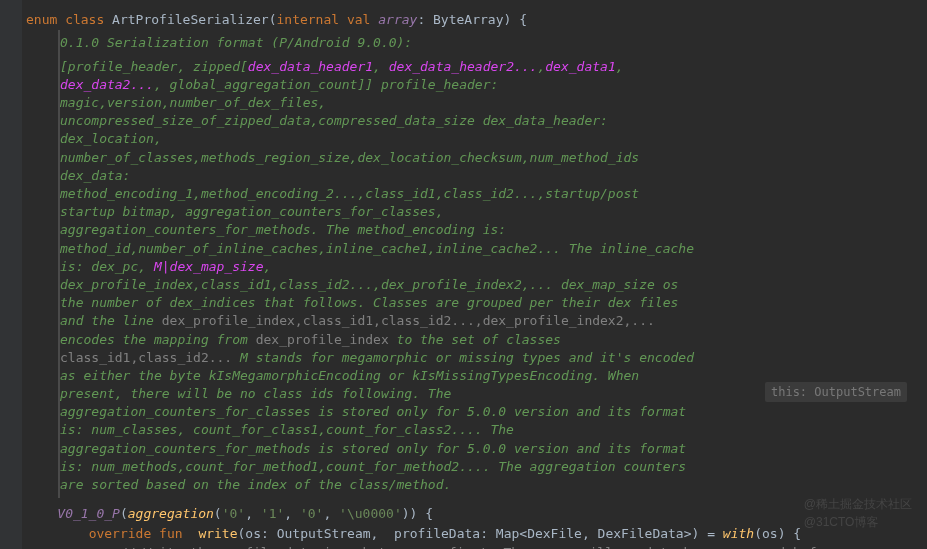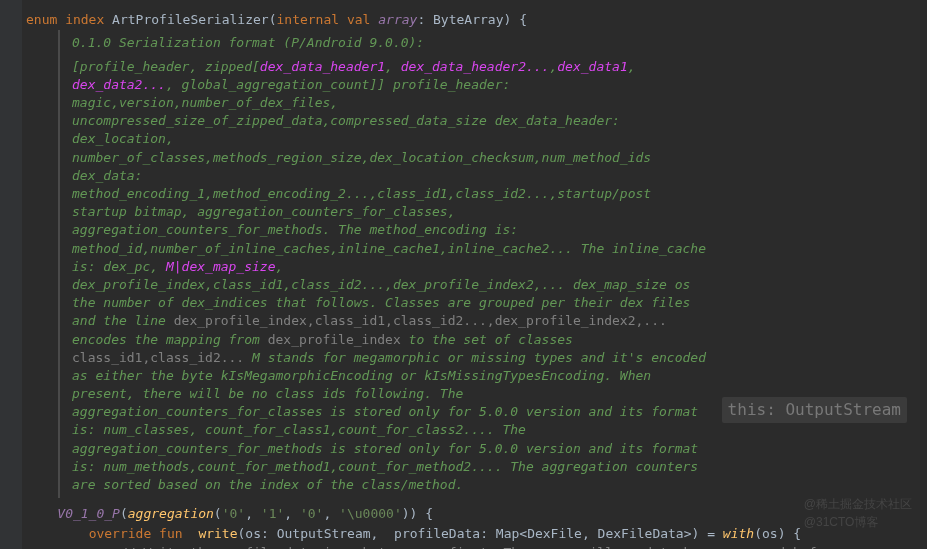--- a/index.html
+++ b/index.html
@@ -37,31 +37,30 @@
     .class-name { color: #a9b7c6; }
     .func-name { color: #ffc66d; margin-left: 8px; }
     .str { color: #6a8759; }
     .comment { color: #808080; }
     .link { color: #d946ef; }
     .prop { color: #9876aa; font-style: italic; }
     .italic-call { color: #ffc66d; font-style: italic; }
     .hint {
       position: absolute;
       right: 20px;
-      top: 397px;
+      top: 382px;
       background: #3b3b3b;
       color: #787878;
       padding: 1px 6px;
-      font-size: 16px;
+      font-size: 12px;
       border-radius: 2px;
     }
     .doc-block {
       border-left: 2px solid #4a4a4a;
       margin-left: 32px;
-      padding-left: 12px;
       padding-top: 4px;
       padding-bottom: 4px;
     }
     .doc-text {
       color: #629755;
       font-style: italic;
       max-width: 640px;
       line-height: 1.4;
     }
     .doc-text .link { font-style: italic; }
@@ -77,21 +76,21 @@
       text-align: left;
     }
   </style>
 </head>
 <body>
 
 <div class="gutter"></div>
 
 <div class="code-area">
 
-  <div class="line"><span class="kw">enum</span> <span class="kw">index</span> <span class="class-name">ArtProfileSerializer</span>(<span class="kw">internal</span> <span class="kw">val</span> <span class="prop">array</span>: <span class="type">ByteArray</span>) <span>{</span></div>
+  <div class="line"><span class="kw">enum</span> <span class="kw">class</span> <span class="class-name">ArtProfileSerializer</span>(<span class="kw">internal</span> <span class="kw">val</span> <span class="prop">array</span>: <span class="type">ByteArray</span>) <span>{</span></div>
 
   <div class="doc-block">
     <div class="doc-text">0.1.0 Serialization format (P/Android 9.0.0):</div>
     <div style="height:6px"></div>
     <div class="doc-text" id="doc-body"><span>[profile_header, zipped[</span><span class="link">dex_data_header1</span><span>, </span><span class="link">dex_data_header2...</span><span>,</span><span class="link">dex_data1</span><span>, </span><span class="link">dex_data2...</span><span>, global_aggregation_count]] profile_header: magic,version,number_of_dex_files, uncompressed_size_of_zipped_data,compressed_data_size dex_data_header: dex_location, number_of_classes,methods_region_size,dex_location_checksum,num_method_ids dex_data: method_encoding_1,method_encoding_2...,class_id1,class_id2...,startup/post startup bitmap, aggregation_counters_for_classes, aggregation_counters_for_methods. The method_encoding is: method_id,number_of_inline_caches,inline_cache1,inline_cache2... The inline_cache is: dex_pc, </span><span class="link">M|dex_map_size</span><span>, dex_profile_index,class_id1,class_id2...,dex_profile_index2,... dex_map_size os the number of dex_indices that follows. Classes are grouped per their dex files and the line </span><span class="mono">dex_profile_index,class_id1,class_id2...,dex_profile_index2,...</span><span> encodes the mapping from </span><span class="mono">dex_profile_index</span><span> to the set of classes </span><span class="mono">class_id1,class_id2...</span><span> M stands for megamorphic or missing types and it's encoded as either the byte kIsMegamorphicEncoding or kIsMissingTypesEncoding. When present, there will be no class ids following. The aggregation_counters_for_classes is stored only for 5.0.0 version and its format is: num_classes, count_for_class1,count_for_class2.... The aggregation_counters_for_methods is stored only for 5.0.0 version and its format is: num_methods,count_for_method1,count_for_method2.... The aggregation counters are sorted based on the index of the class/method.</span></div>
   </div>
 
   <div style="height:6px"></div>
 
   <div class="line">    <span class="prop" style="font-style:italic">V0_1_0_P</span>(<span class="italic-call" style="font-style:italic">aggregation</span>(<span class="str">'0'</span>, <span class="str">'1'</span>, <span class="str">'0'</span>, <span class="str">'\u0000'</span>)) <span>{</span></div>

